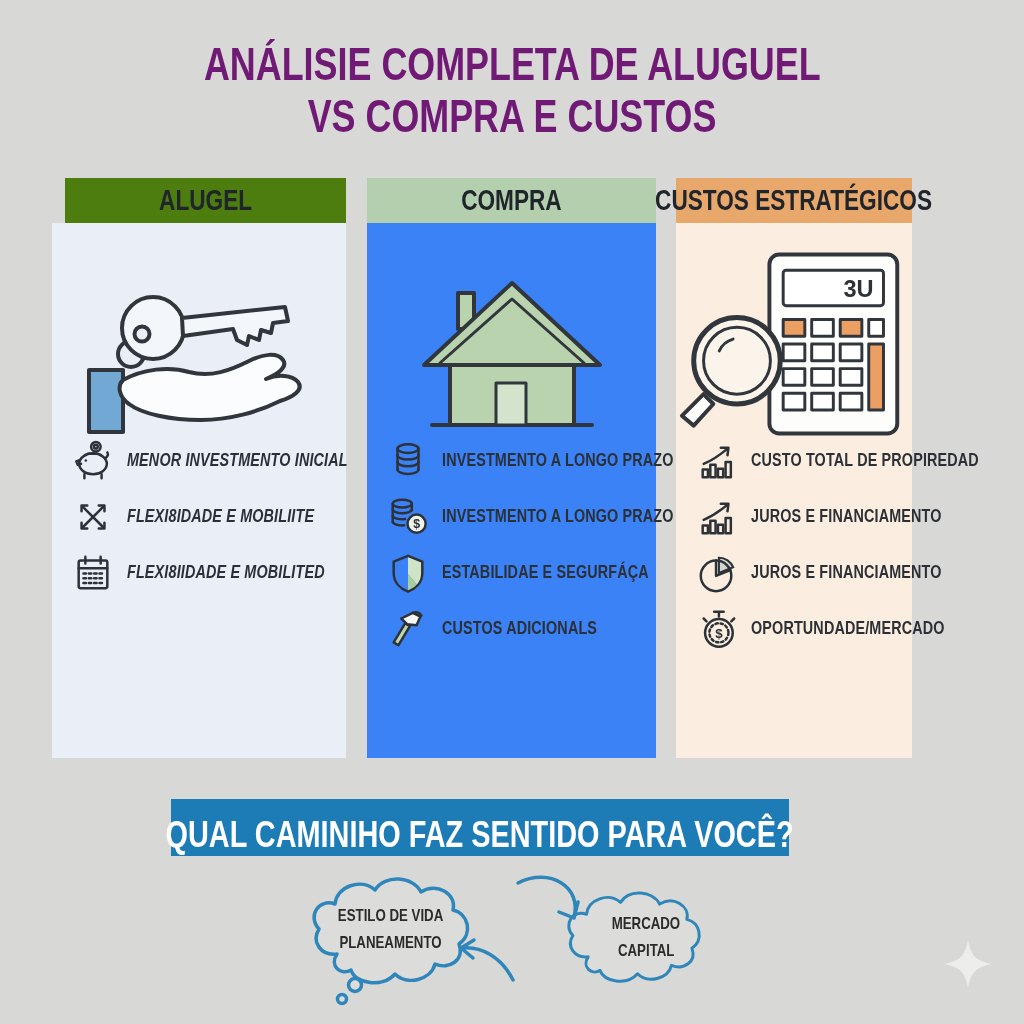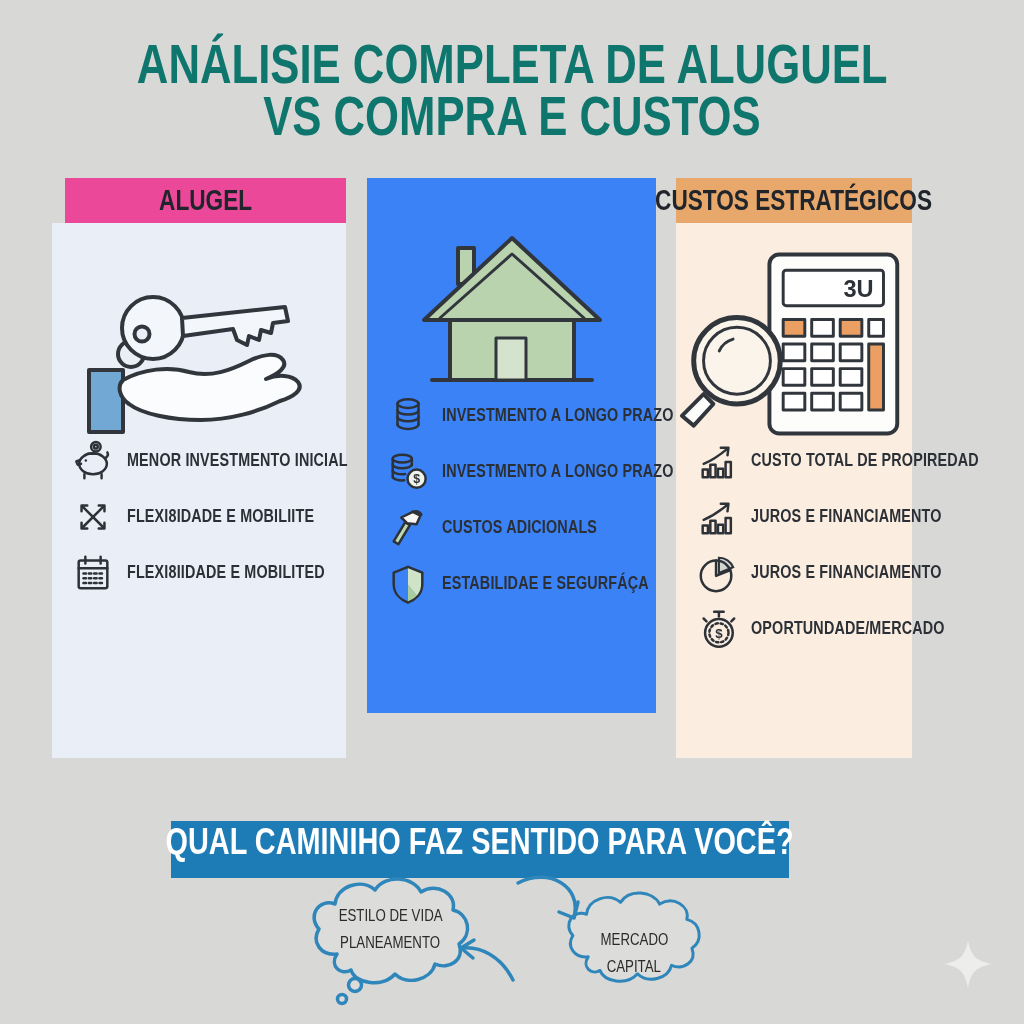--- a/index.html
+++ b/index.html
@@ -7,21 +7,21 @@
     width:1024px;height:1024px;position:relative;overflow:hidden;
     background:#d8d8d6;
     font-family:"Liberation Sans",sans-serif;
     -webkit-font-smoothing:antialiased;
   }
   .cond{display:inline-block;transform:scaleX(.78);transform-origin:center;white-space:nowrap;}
   .condL{display:inline-block;transform:scaleX(.82);transform-origin:0 50%;white-space:nowrap;}
 
   .title{
     position:absolute;top:38px;left:0;width:1024px;text-align:center;
-    font-weight:bold;font-size:56px;line-height:52px;color:#0f766e;
+    font-weight:bold;font-size:46px;line-height:52px;color:#701a75;
   }
 
   .col{position:absolute;top:178px;}
   #col-0{left:52px;width:294px;}
   #col-1{left:367px;width:289px;}
   #col-2{left:676px;width:236px;}
   .col-header{
     height:45px;display:flex;align-items:center;justify-content:center;
     font-weight:bold;font-size:29px;color:#20252b;
   }
@@ -30,46 +30,46 @@
   .items{display:flex;flex-direction:column;gap:13px;padding:4px 0 0 20px;}
   .item{display:flex;align-items:center;gap:13px;height:43px;}
   .item .ic{width:42px;height:42px;flex:0 0 42px;display:flex;align-items:center;justify-content:center;}
   .item .lbl{font-weight:bold;font-size:17.5px;color:#2b2f36;letter-spacing:.2px;}
 
   .icon-stroke{stroke:#2d3238;stroke-width:2.6;fill:none;stroke-linecap:round;stroke-linejoin:round;}
   .hero-stroke{stroke:#31363c;stroke-width:4;fill:none;stroke-linecap:round;stroke-linejoin:round;}
 
   .banner{
     position:absolute;left:171px;top:799px;width:618px;height:57px;
-    display:flex;align-items:flex-start;justify-content:center;
-    color:#ffffff;font-weight:bold;font-size:37px;margin-top:22px;
+    display:flex;align-items:flex-end;justify-content:center;
+    color:#ffffff;font-weight:bold;font-size:37px;
   }
 
   .cloud-label{
-    position:absolute;text-align:center;font-weight:normal;font-size:17px;
+    position:absolute;text-align:center;font-weight:bold;font-size:17px;
     line-height:27px;color:#2b2b2b;
   }
   #cloud-label-left{left:318px;top:902px;width:145px;}
-  #cloud-label-right{left:566px;top:910px;width:136px;margin-top:16px;}
+  #cloud-label-right{left:578px;top:910px;width:136px;}
 
   .abs{position:absolute;}
 </style>
 </head>
 <body>
 
 <div class="title">
   <span class="cond">ANÁLISIE COMPLETA DE ALUGUEL</span><br>
   <span class="cond">VS COMPRA E CUSTOS</span>
 </div>
 
 <div class="col" id="col-0">
-  <div class="col-header" style="background-color: #ec4899; margin-left: 13px;">
+  <div class="col-header" style="background-color: #4d7c0f; margin-left: 13px;">
     <span class="cond">ALUGEL</span>
   </div>
-  <div class="col-body" style="background-color: rgb(233, 238, 247);">
+  <div class="col-body" style="background-color: rgb(233, 238, 247); font-style: italic;">
     <div class="hero">
       <svg width="240" height="195" viewBox="0 0 240 195">
         <g class="hero-stroke">
           <circle cx="52" cy="106" r="13"></circle>
           <circle cx="74" cy="80" r="31" fill="#f3f6fa"></circle>
           <circle cx="63" cy="86" r="7.5" fill="#e9eef7"></circle>
           <path d="M103,70 L206,59 L209,73 L194,75 L192,85 L182,82 L180,92 L170,88 L168,97 L158,92 L154,81 L104,88 Z" fill="#f3f6fa"></path>
           <path d="M10,122 h34 v62 h-34 z" fill="#72a9d4"></path>
           <path d="M44,132 C64,121 90,118 110,124 C132,130 152,122 170,113
                    C184,106 198,104 204,112 C209,119 199,126 187,131
@@ -116,20 +116,23 @@
           </g>
             </svg>
         </span>
         <span class="lbl condL">FLEXI8IIDADE E MOBILITED</span>
       </div>
     </div>
   </div>
 </div>
 
 <div class="col" id="col-1">
+  <div class="col-header" style="background-color: rgb(179, 207, 174);">
+    <span class="cond">COMPRA</span>
+  </div>
   <div class="col-body" style="background-color: #3b82f6;">
     <div class="hero">
       <svg width="220" height="180" viewBox="0 0 220 180">
         <g class="hero-stroke" stroke-width="3.5">
           <path d="M30,170 H190"></path>
           <rect x="56" y="38" width="16" height="36" fill="#b9d3ae"></rect>
           <path d="M22,110 L110,28 L198,110 Z" fill="#b9d3ae"></path>
           <path d="M38,108 L110,44 L182,108" stroke-width="3"></path>
           <rect x="48" y="110" width="124" height="60" fill="#b9d3ae"></rect>
           <rect x="94" y="128" width="30" height="42" fill="#d4e3cc" stroke-width="3"></rect>
@@ -159,38 +162,38 @@
             <circle cx="31" cy="29" r="9.5" fill="#eef2eb"></circle>
             <text x="31" y="34" font-size="13" font-weight="bold" text-anchor="middle" fill="#2d3238" stroke="none">$</text>
           </g>
             </svg>
         </span>
         <span class="lbl condL">INVESTMENTO A LONGO PRAZO</span>
       </div>
       <div class="item">
         <span class="ic">
           <svg width="42" height="42" viewBox="0 0 44 44">
+            <path d="M22,5 L37,11 V23 C37,28 35,32 32,35 L22,23 Z" fill="#cfe3c6"></path>
+            <path d="M22,23 L32,35 C29.5,38 26,40.3 22,41.7 Z" fill="#a9cd9c"></path>
+            <path class="icon-stroke" d="M22,4 L37,10 V22 C37,32 30,38.5 22,41.5 C14,38.5 7,32 7,22 V10 Z"></path>
+          </svg>
+        </span>
+        <span class="lbl condL">ESTABILIDAE E SEGURFÁÇA</span>
+      </div>
+      <div class="item">
+        <span class="ic">
+          <svg width="42" height="42" viewBox="0 0 44 44">
               <g class="icon-stroke" stroke-width="2.4">
             <path d="M19,16 L24,19 L12,39 L7,36 Z" fill="#bcd7ae"></path>
             <path d="M15,11 L27,5 L35,9 L31,18 L21,17 Z" fill="#f6f6f4"></path>
             <path d="M27,5 q6,-2 9,3"></path>
           </g>
             </svg>
         </span>
         <span class="lbl condL">CUSTOS ADICIONALS</span>
-      </div>
-      <div class="item">
-        <span class="ic">
-          <svg width="42" height="42" viewBox="0 0 44 44">
-            <path d="M22,5 L37,11 V23 C37,28 35,32 32,35 L22,23 Z" fill="#cfe3c6"></path>
-            <path d="M22,23 L32,35 C29.5,38 26,40.3 22,41.7 Z" fill="#a9cd9c"></path>
-            <path class="icon-stroke" d="M22,4 L37,10 V22 C37,32 30,38.5 22,41.5 C14,38.5 7,32 7,22 V10 Z"></path>
-          </svg>
-        </span>
-        <span class="lbl condL">ESTABILIDAE E SEGURFÁÇA</span>
       </div>
     </div>
   </div>
 </div>
 
 <div class="col" id="col-2">
   <div class="col-header" style="background-color: rgb(233, 168, 107);">
     <span class="cond">CUSTOS ESTRATÉGICOS</span>
   </div>
   <div class="col-body" style="background-color: rgb(251, 238, 224);">

